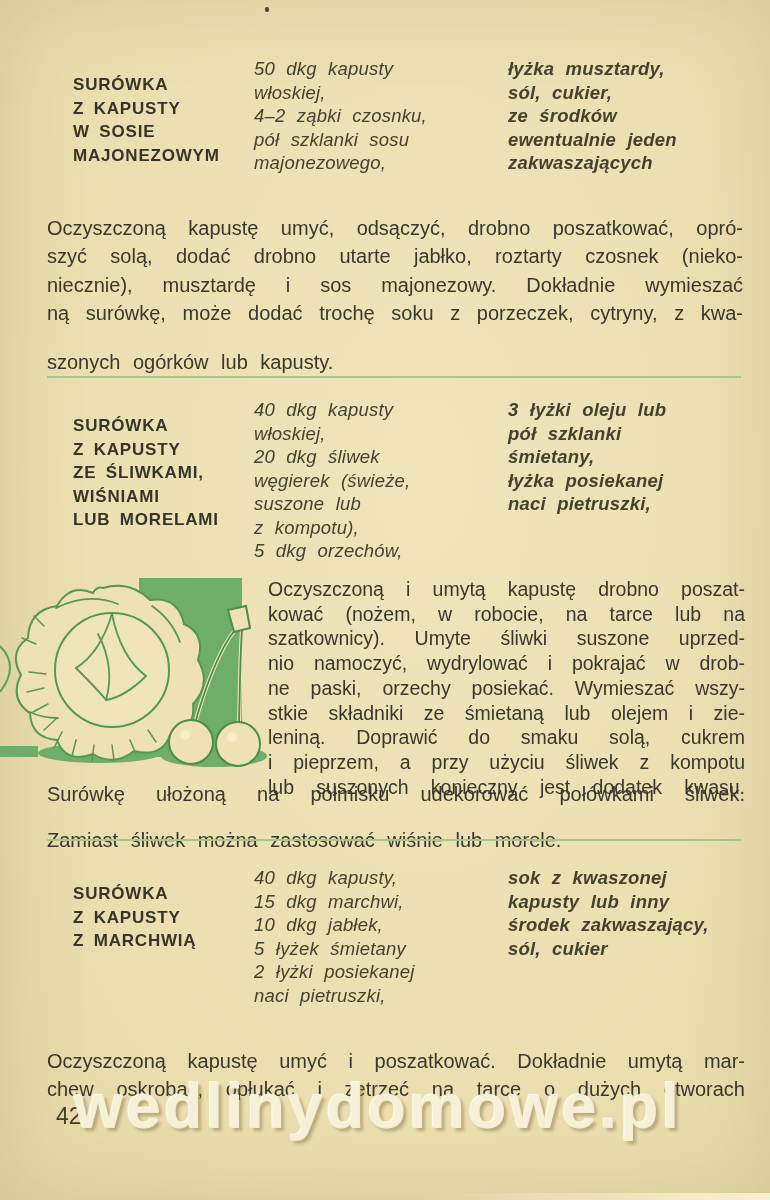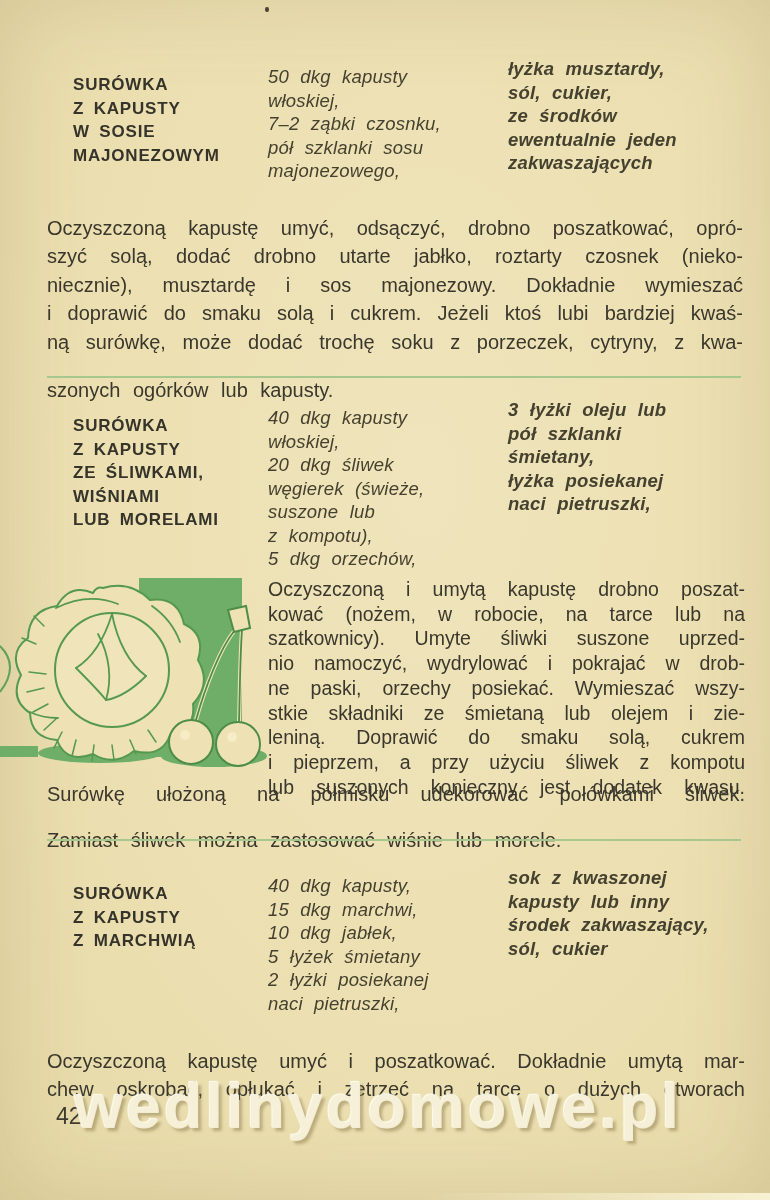--- a/index.html
+++ b/index.html
@@ -15,21 +15,21 @@
   .recipe { position:absolute; left:0; width:770px; height:0; }
   .r-title {
     position:absolute; left:57px; top:0; width:205px; margin:16px;
     font-size:17px; font-weight:bold; line-height:23.5px;
     letter-spacing:0.8px; word-spacing:4px; color:#36342a;
   }
   .ing {
     position:absolute; top:0; font-style:italic; font-size:18.5px;
     line-height:23.5px; word-spacing:6px; letter-spacing:0.2px; color:#45412f;
   }
-  .col1 { left:268px; width:220px;margin-top:8px; }
+  .col1 { left:254px; width:220px; }
   .col2 { left:508px; width:250px;font-weight:bold; }
 
   .para { position:absolute; font-size:20px; color:#3a372c; }
   .p-line { text-align:justify; text-align-last:justify; }
   .para:not(.justify-all) .p-line:last-child { text-align-last:left; word-spacing:7px;margin-top:20px; }
   .p1  { left:47px; top:214px; width:696px; line-height:28.4px; }
   .p2  { left:268px; top:577px; width:477px; line-height:24.7px; font-size:19.5px; }
   .p2b { left:47px; top:782px; width:698px; line-height:25.5px; }
   .p3  { left:47px; top:1047px; width:698px; line-height:28px; }
 
@@ -58,38 +58,37 @@
   <section class="recipe" style="top:57px">
     <h2 class="r-title">
         <div class="t-line">SURÓWKA</div>
         <div class="t-line">Z KAPUSTY</div>
         <div class="t-line">W SOSIE</div>
         <div class="t-line">MAJONEZOWYM</div>
       </h2>
     <div class="ing col1">
         <div class="i-line">50 dkg kapusty</div>
         <div class="i-line">włoskiej,</div>
-        <div class="i-line">7–2 ząbki czosnku,</div>
+        <div class="i-line">4–2 ząbki czosnku,</div>
         <div class="i-line">pół szklanki sosu</div>
         <div class="i-line">majonezowego,</div>
       </div>
     <div class="ing col2">
         <div class="i-line">łyżka musztardy,</div>
         <div class="i-line">sól, cukier,</div>
         <div class="i-line">ze środków</div>
         <div class="i-line">ewentualnie jeden</div>
         <div class="i-line">zakwaszających</div>
       </div>
   </section>
 
   <div class="para p1">
       <div class="p-line">Oczyszczoną kapustę umyć, odsączyć, drobno poszatkować, opró-</div>
       <div class="p-line">szyć solą, dodać drobno utarte jabłko, roztarty czosnek (nieko-</div>
       <div class="p-line">niecznie), musztardę i sos majonezowy. Dokładnie wymieszać</div>
-      <div class="p-line">i doprawić do smaku solą i cukrem. Jeżeli ktoś lubi bardziej kwaś-</div>
       <div class="p-line">ną surówkę, może dodać trochę soku z porzeczek, cytryny, z kwa-</div>
       <div class="p-line">szonych ogórków lub kapusty.</div>
     </div>
 
   <div class="divider d1"></div>
 
   <section class="recipe" style="top:398px">
     <h2 class="r-title">
         <div class="t-line">SURÓWKA</div>
         <div class="t-line">Z KAPUSTY</div>

